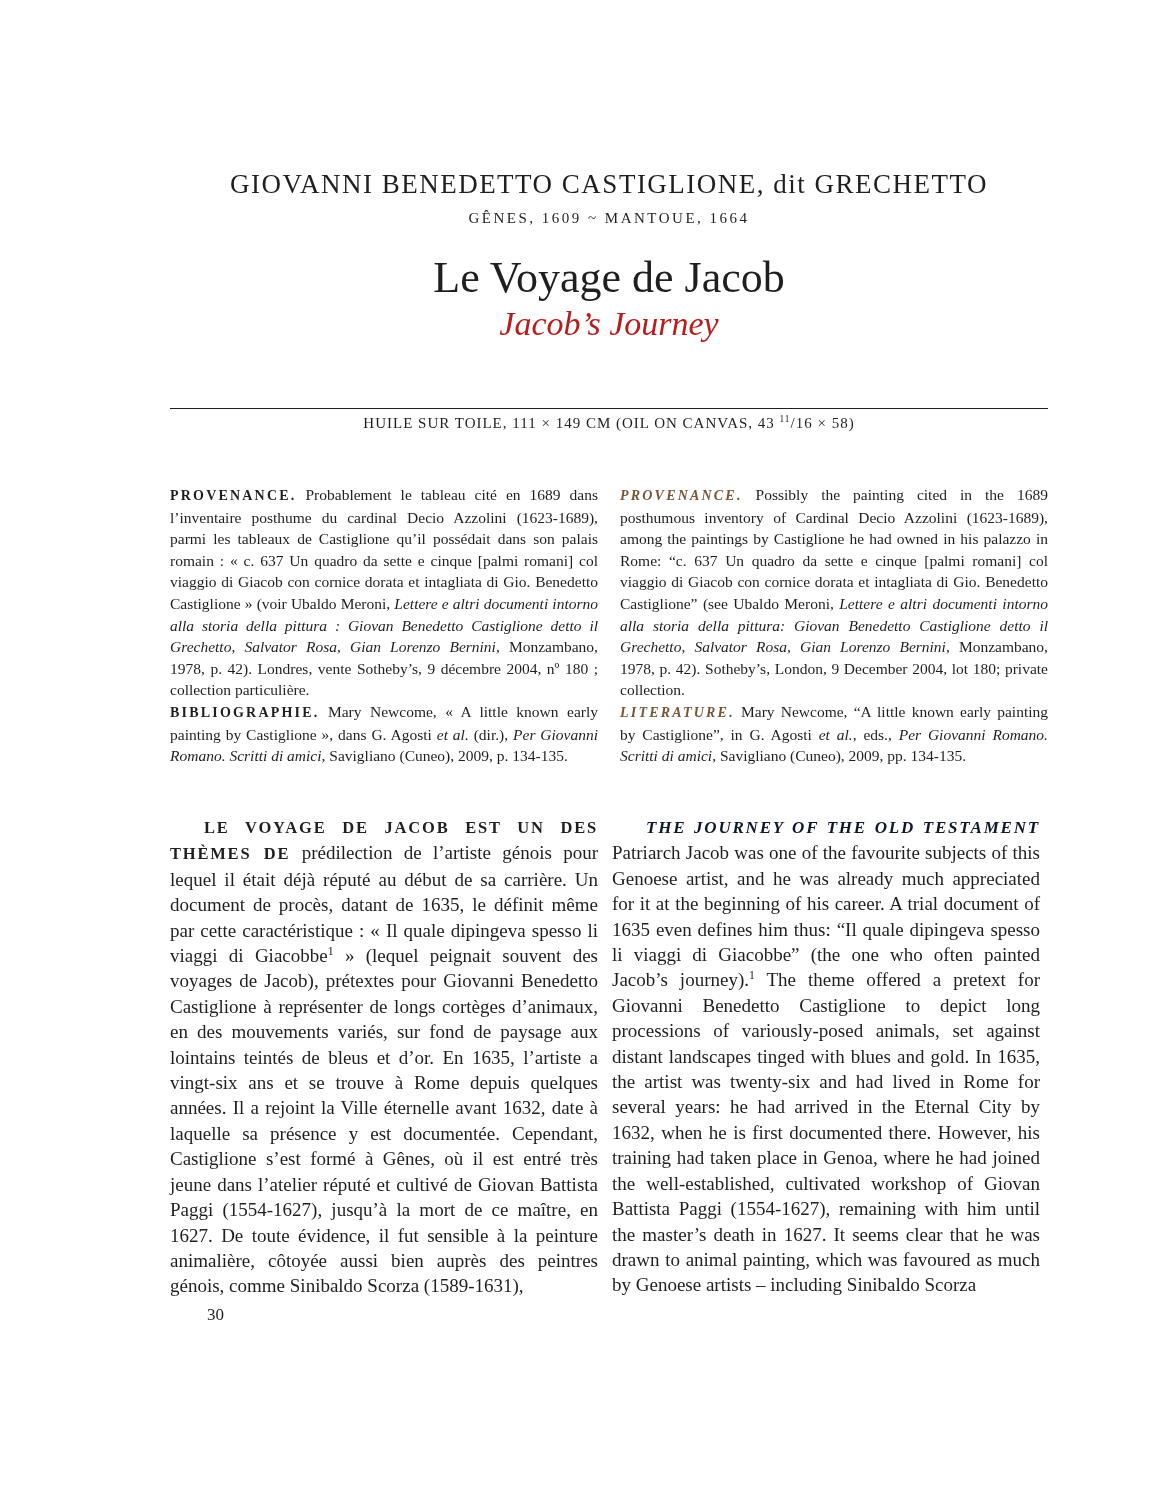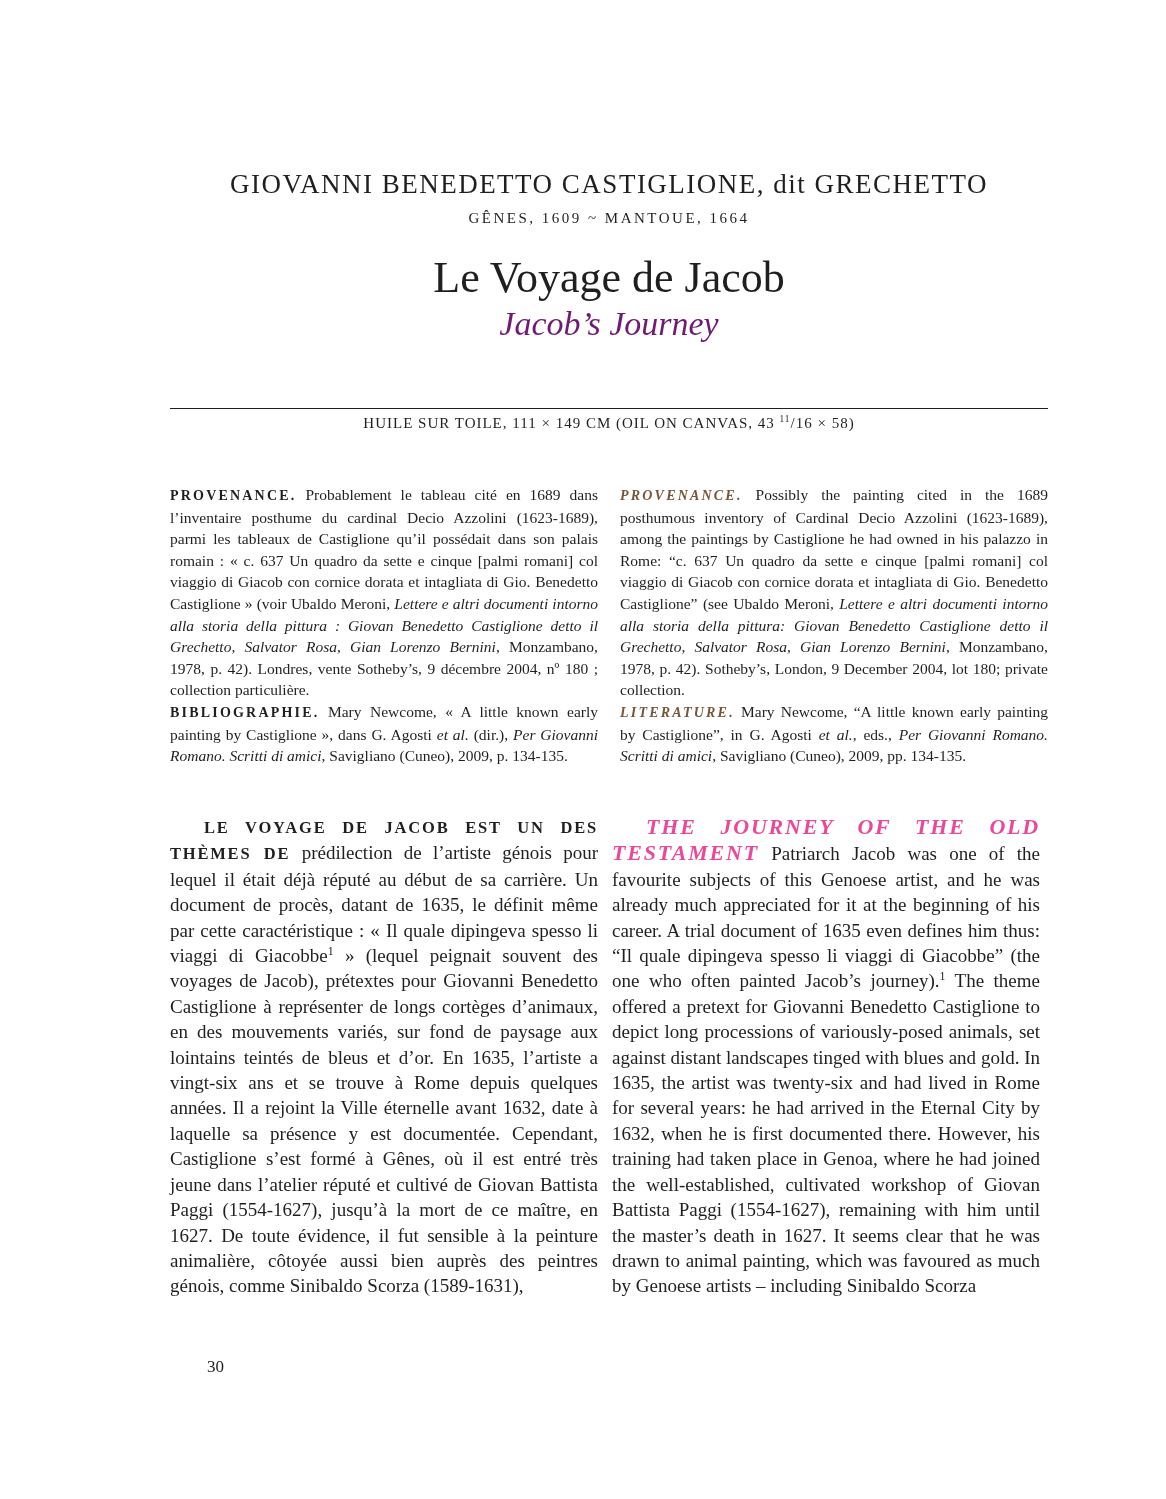--- a/index.html
+++ b/index.html
@@ -11,42 +11,42 @@
     -webkit-font-smoothing:antialiased;
   }
   .page { position:relative; width:1166px; height:1499px; overflow:hidden; }
   .content { position:absolute; left:170px; top:0; width:878px; }
 
   
   .header { position:absolute; top:168px; left:0; width:878px; text-align:center; }
   .artist { font-size:27px; letter-spacing:1.5px; line-height:32px; white-space:nowrap; }
   .dates  { margin-top:9px; font-size:15px; letter-spacing:2.5px; line-height:18px; }
   .title-fr { margin-top:29px; font-size:44px; line-height:44px; }
-  .title-en { margin-top:4px; font-size:34px; line-height:40px; font-style:italic; color:#701a75; }
+  .title-en { margin-top:4px; font-size:34px; line-height:40px; font-style:italic; color:#b91c1c; }
 
   
   .rule { position:absolute; top:408px; left:0; width:878px; height:0; border-top:1.5px solid #1f1f1f; }
   .tombstone { position:absolute; top:412px; left:0; width:878px; text-align:center; }
   .tomb-line { font-size:15px; letter-spacing:1px; line-height:22px; }
 
   
   .cat-row { position:absolute; top:484px; left:0; width:878px; display:flex; gap:22px; }
   .cat-col { width:428px; font-size:15.5px; line-height:21.6px; text-align:justify; }
   .cat-label-fr { font-weight:700; letter-spacing:2.2px; font-size:14px; }
   .cat-label-en { font-weight:700; font-style:italic; letter-spacing:2.2px; font-size:14px; color:#765638; }
 
   
   .body-row { position:absolute; top:814px; left:0; width:878px; display:flex; gap:14px; }
   .body-col { width:428px; font-size:19px; line-height:25.4px; text-align:justify; }
   .body-col p { margin:0; text-indent:34px; }
   .lead-fr { font-weight:700; letter-spacing:1.8px; font-size:16.5px; }
-  .lead-en { font-weight:700; font-style:italic; letter-spacing:1.8px; font-size:22px; color:#ec4899; }
+  .lead-en { font-weight:700; font-style:italic; letter-spacing:1.8px; font-size:17px; color:#0f172a; }
 
   
-  .page-number { position:absolute; left:37px; top:1357px; font-size:17px; }
+  .page-number { position:absolute; left:37px; top:1305px; font-size:17px; }
 
   
   .it { font-style:italic; }
   .sup { font-size:0.62em; vertical-align:super; line-height:0; }
 </style>
 </head>
 <body>
 
 <div class="page">
   <div class="content">

